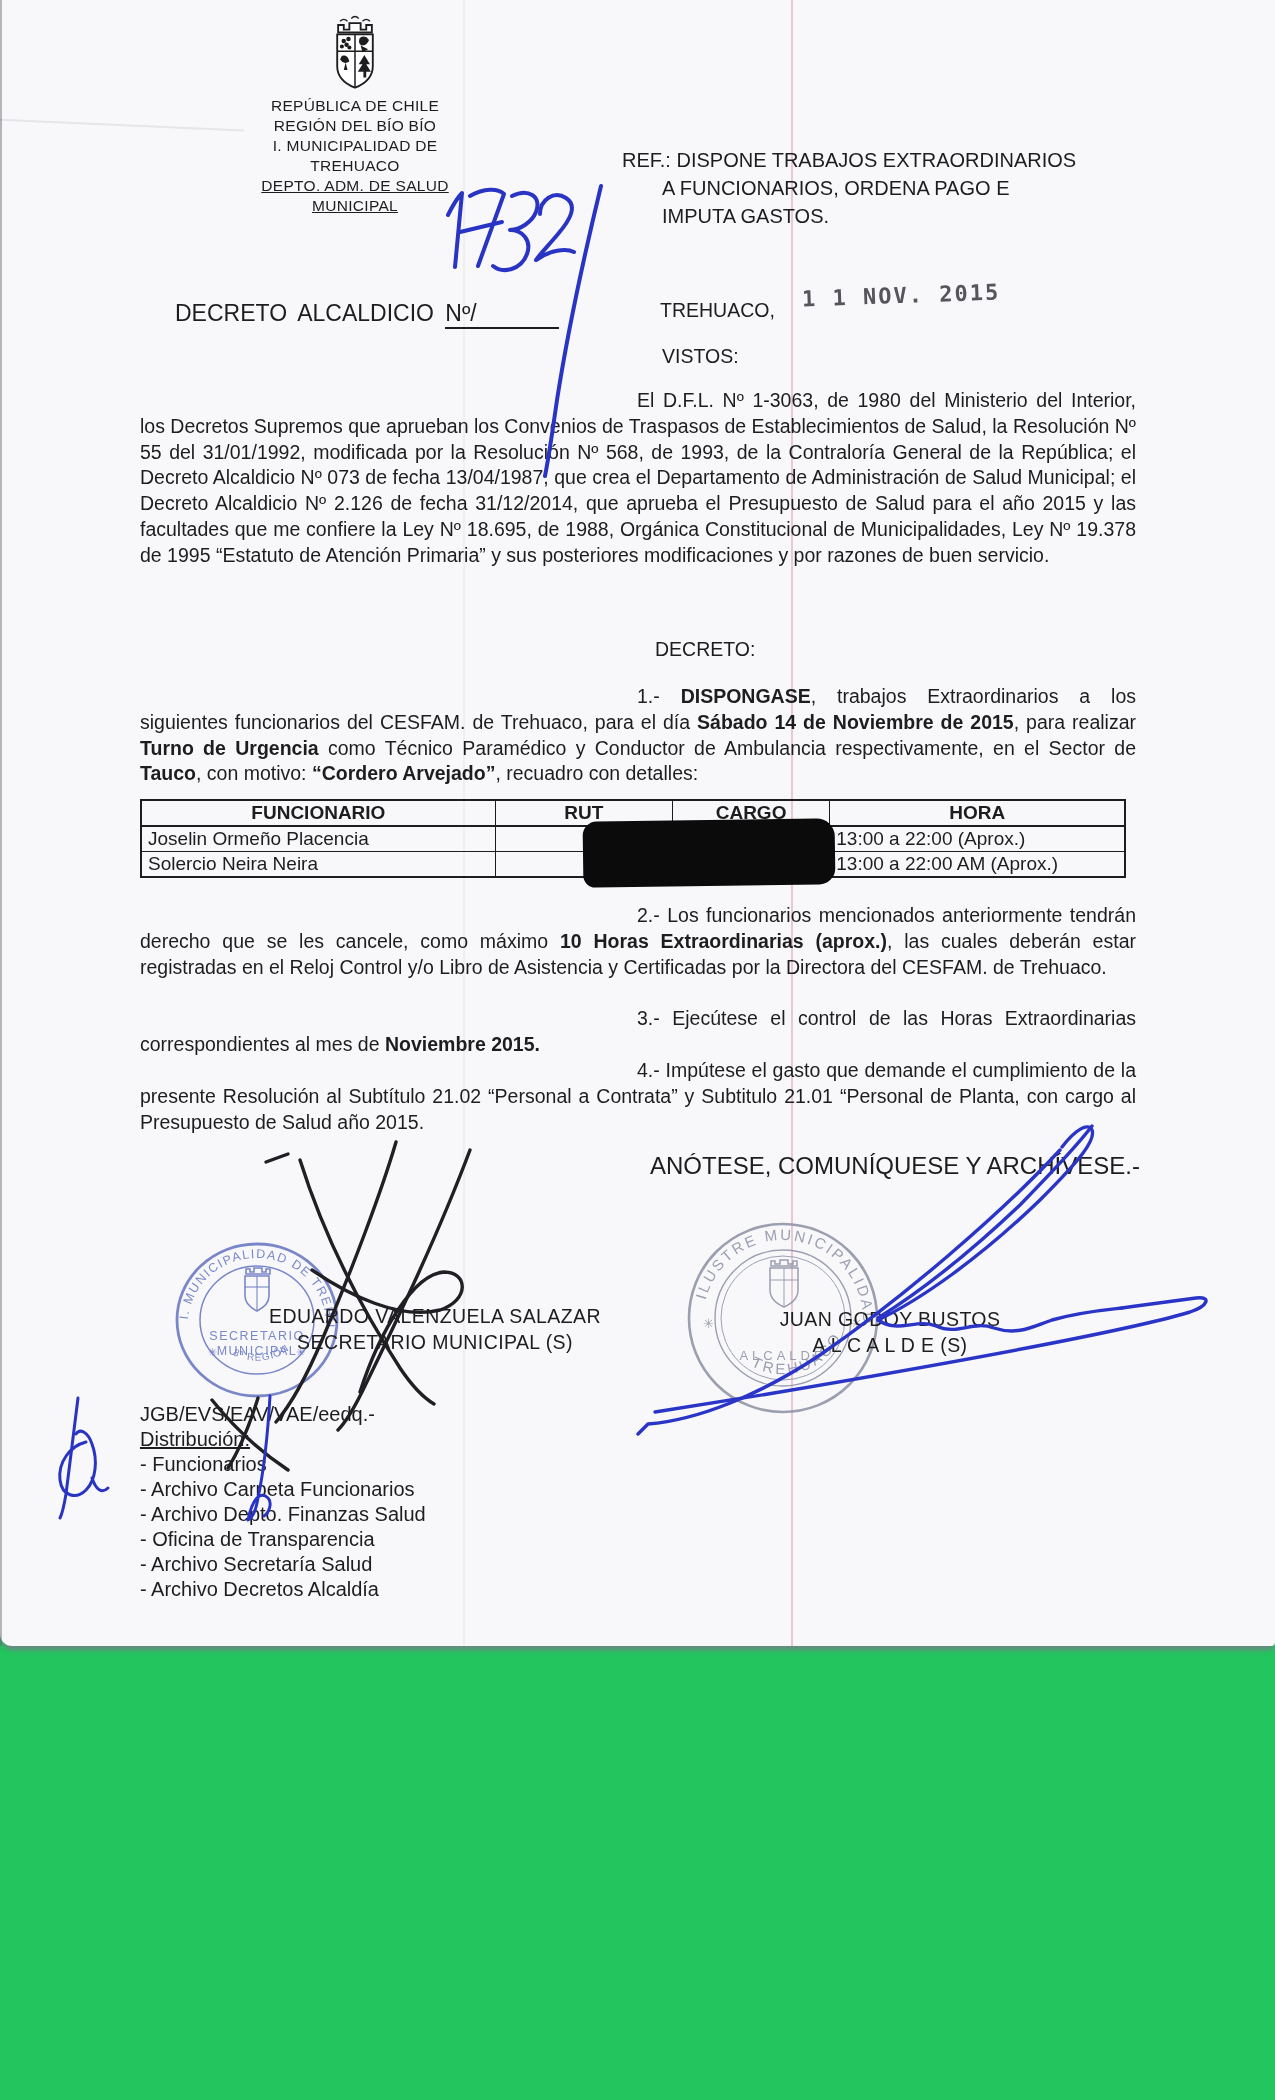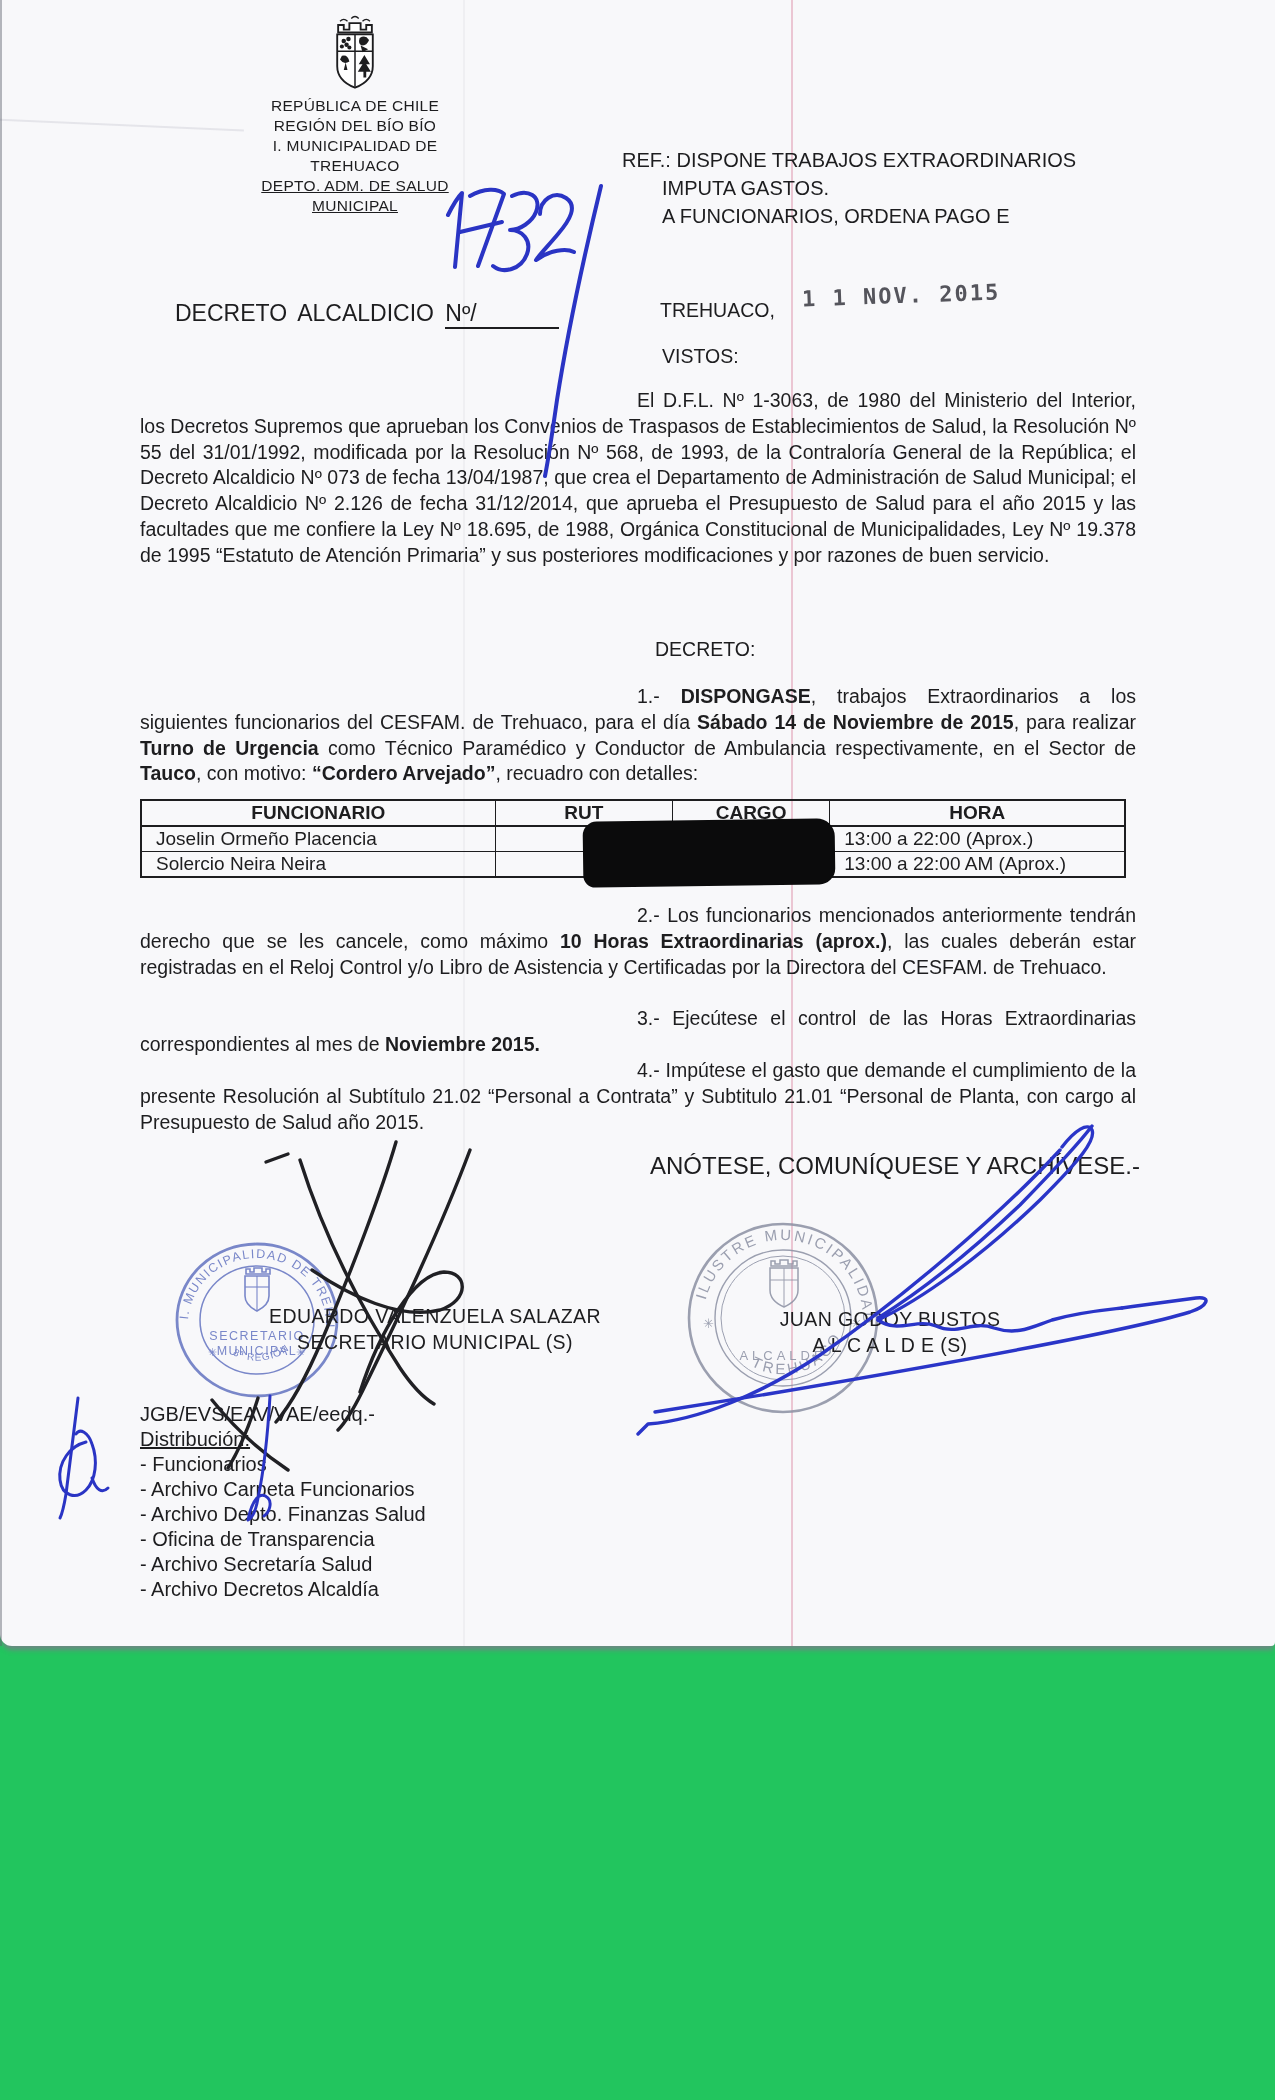--- a/index.html
+++ b/index.html
@@ -18,21 +18,21 @@
   .ref{font-size:20px;line-height:28px;}
   .ref .ind{padding-left:40px;}
   .doc{font-size:19.5px;line-height:25.8px;}
   .para{width:996px;text-align:justify;}
   .indent{text-indent:497px;}
   .dec-line{font-size:23px;word-spacing:5px;white-space:nowrap;}
   .fill-line{display:inline-block;border-bottom:2.5px solid #1d1d1f;min-width:106px;text-align:left;padding-right:8px;}
   .stamp-date{font-family:"DejaVu Sans Mono", monospace;font-size:22px;font-weight:bold;color:#55555c;
               letter-spacing:2px;transform:rotate(-2deg);white-space:nowrap;}
   table.det{border-collapse:collapse;width:986px;font-size:19px;}
-  table.det th, table.det td{border:1.6px solid #1d1d1f;padding:1px 14px;}
+  table.det th, table.det td{border:1.6px solid #1d1d1f;padding:1px 6px;}
   table.det th{font-weight:bold;text-align:center;border-bottom-width:2.2px;}
   table.det{border:2.5px solid #1d1d1f;}
   td.c1{width:36%;} td.c2{width:18%;} td.c3{width:16%;} td.c4{width:30%;padding-left:12px;}
   .redaction{position:absolute;background:#0b0b0c;border-radius:14px 18px 16px 12px;transform:rotate(-0.8deg);z-index:5;}
   .name-block{text-align:center;font-size:19.5px;line-height:26px;letter-spacing:.4px;z-index:4;}
   .footer{font-size:20px;line-height:25px;}
   .u{text-decoration:underline;}
   .ink{position:absolute;left:0;top:0;z-index:6;pointer-events:none;}
   .stamp{position:absolute;z-index:2;}
   svg text{font-family:"Liberation Sans", sans-serif;}
@@ -71,22 +71,22 @@
 
   <div class="abs hdr" style="left:230px;top:96px;width:250px;">
     <div>REPÚBLICA DE CHILE</div>
     <div>REGIÓN DEL BÍO BÍO</div>
     <div>I. MUNICIPALIDAD DE TREHUACO</div>
     <div class="hdr-underline">DEPTO. ADM. DE SALUD MUNICIPAL</div>
   </div>
 
   <div class="abs ref" style="left:622px;top:146px;width:500px;">
     <div>REF.: DISPONE TRABAJOS EXTRAORDINARIOS</div>
+    <div class="ind">A  FUNCIONARIOS,  ORDENA   PAGO  E</div>
     <div class="ind">IMPUTA GASTOS.</div>
-    <div class="ind">A  FUNCIONARIOS,  ORDENA   PAGO  E</div>
   </div>
 
   <div class="abs dec-line" style="left:175px;top:300px;">
     <span>DECRETO  ALCALDICIO</span>
     <span class="fill-line"><span style="float:left;">Nº</span><span>/</span></span>
   </div>
 
   <div class="abs doc" style="left:660px;top:298px;">TREHUACO,</div>
   <div class="abs stamp-date" style="left:802px;top:283px;">1 1 NOV. 2015</div>
 

